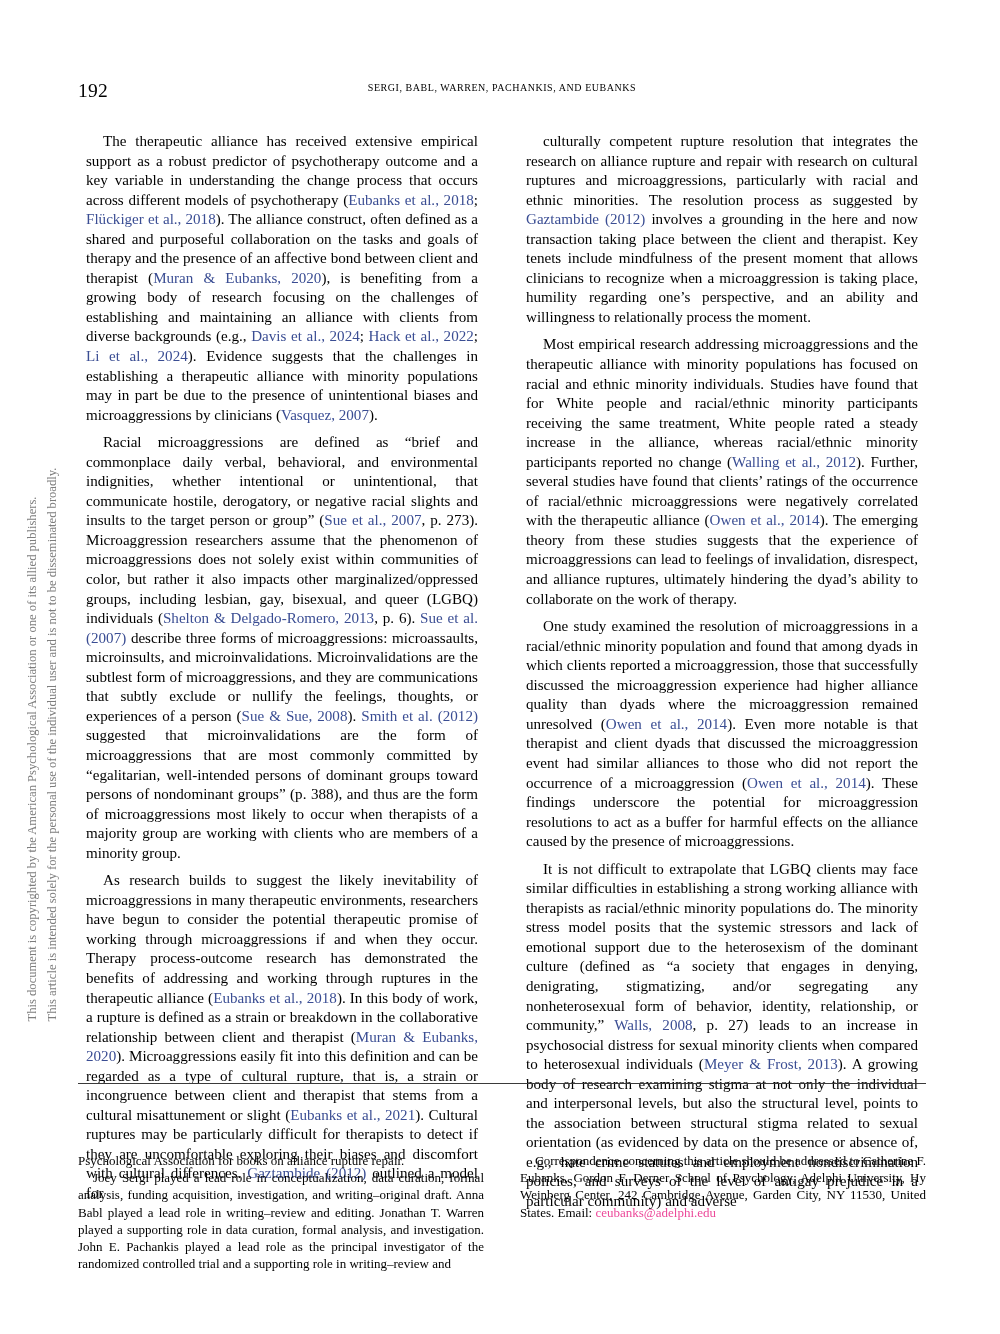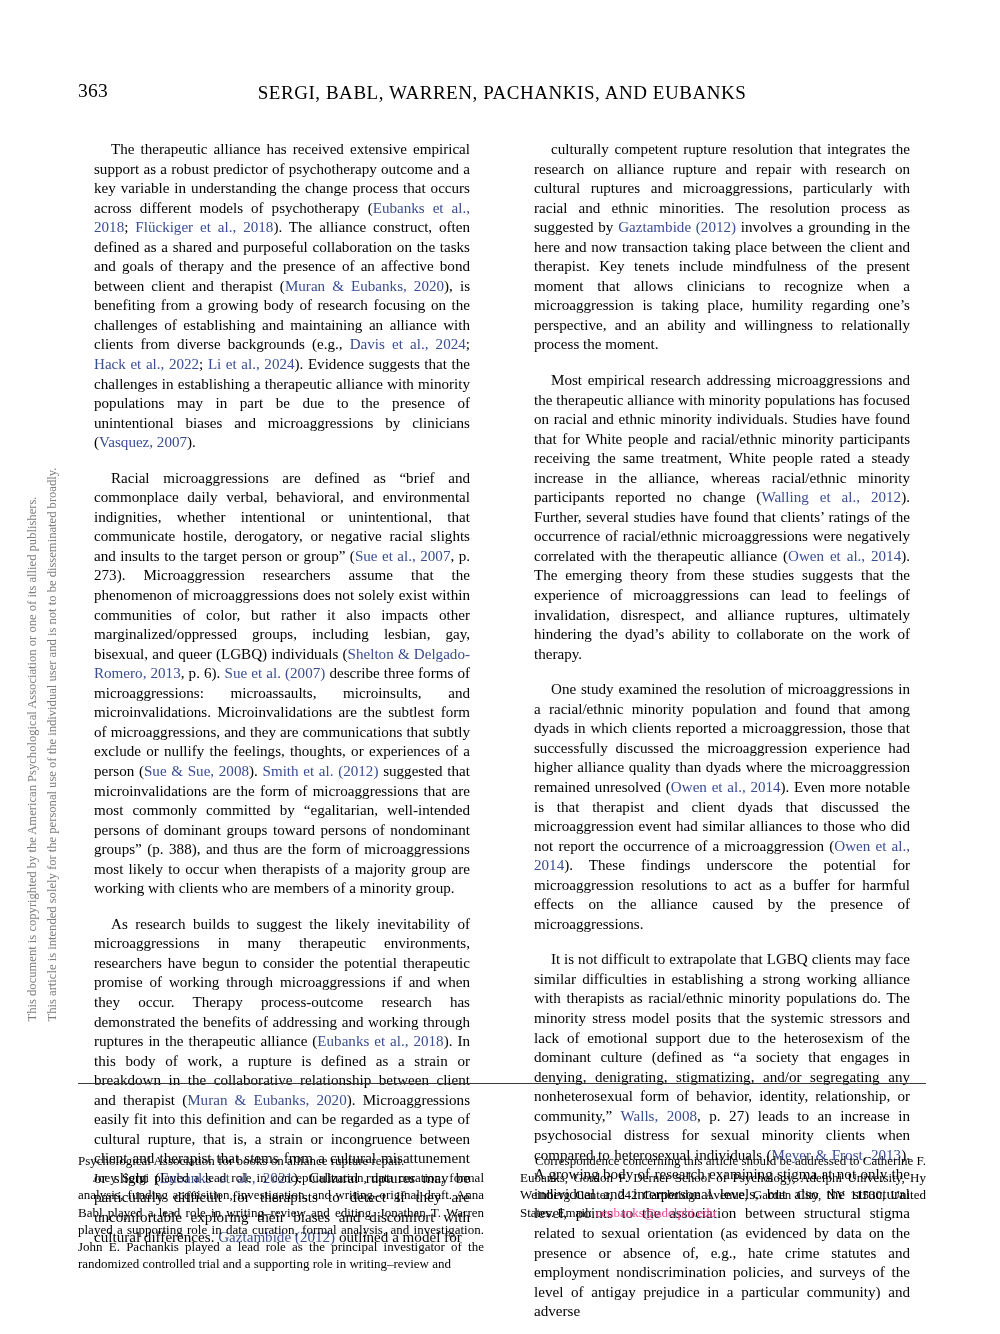--- a/index.html
+++ b/index.html
@@ -33,21 +33,21 @@
     top: 0;
     font-size: 19.5px;
     letter-spacing: 0.2px;
   }
   .head-title {
     position: absolute;
     left: 0;
     right: 0;
     top: 2px;
     text-align: center;
-    font-size: 19px;
+    font-size: 10px;
     letter-spacing: 0.55px;
   }
 
   
   .sidebar-note {
     position: absolute;
     left: -288px;
     top: 672px;
     width: 660px;
     transform: rotate(-90deg);
@@ -72,21 +72,21 @@
   }
   .col {
     width: 408px;
     font-size: 15.1px;
     line-height: 19.55px;
     text-align: justify;
     text-justify: inter-word;
     hyphens: none;
   }
   .col p {
-    margin: 16px;
+    margin: 8px;
     text-indent: 17px;
   }
 
   
   .foot-rule {
     position: absolute;
     left: 78px;
     top: 1083px;
     width: 848px;
     height: 0;
@@ -121,21 +121,21 @@
     color: #ec4899;
     text-decoration: none;
   }
 </style>
 </head>
 <body>
 
 <div class="page">
 
   <div class="running-head">
-    <span class="folio">363</span>
+    <span class="folio">192</span>
     <span class="head-title">SERGI, BABL, WARREN, PACHANKIS, AND EUBANKS</span>
   </div>
 
   <div class="sidebar-note">
     <div>This document is copyrighted by the American Psychological Association or one of its allied publishers.</div>
     <div>This article is intended solely for the personal use of the individual user and is not to be disseminated broadly.</div>
   </div>
 
   <div class="body-cols">
     <div class="col">

